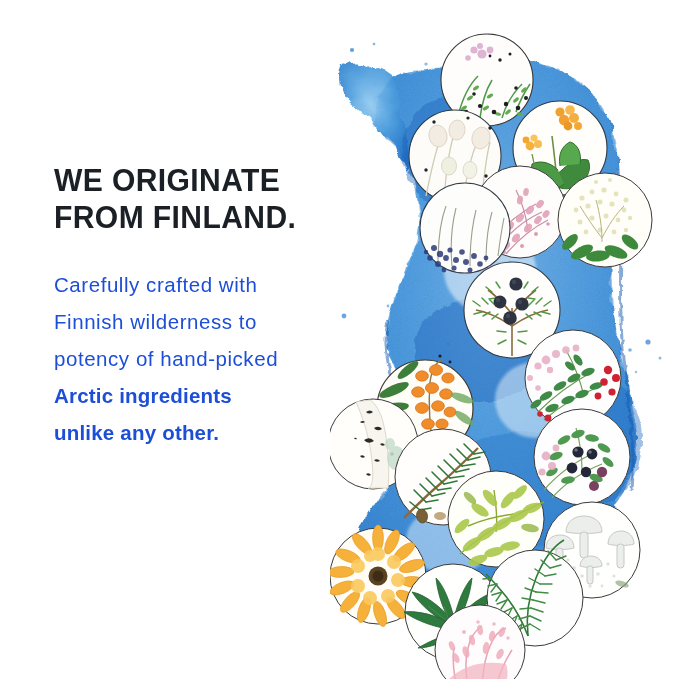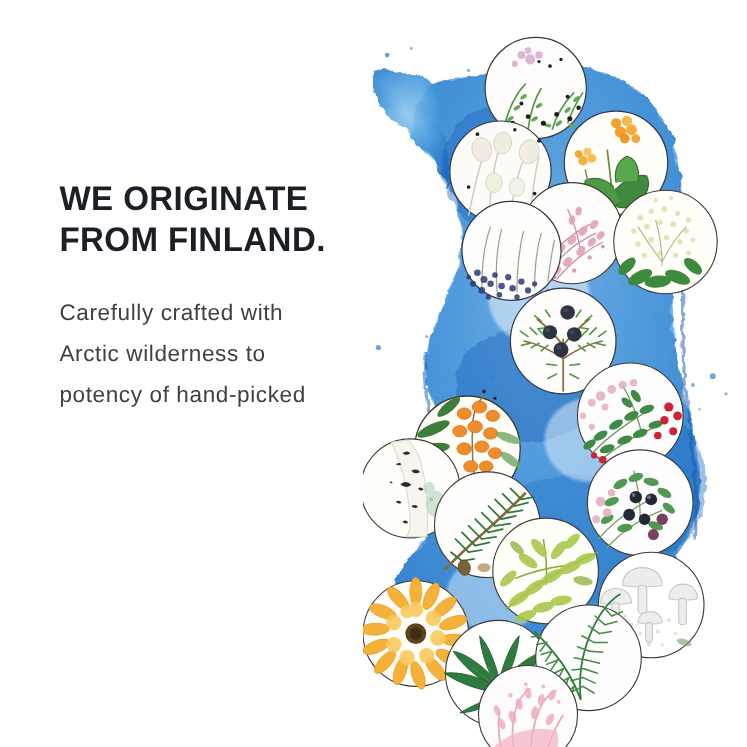--- a/index.html
+++ b/index.html
@@ -30,21 +30,21 @@
     font-weight: bold;
     font-size: 31px;
     line-height: 37px;
     letter-spacing: 0.4px;
     margin: 0 0 30px 0;
     transform: scaleX(0.97);
     transform-origin: left top;
     white-space: pre-line;
   }
   #bodycopy {
-    color: #404040;
+    color: #1d4ed8;
     font-size: 20.5px;
     line-height: 37px;
     letter-spacing: 0.55px;
     font-weight: 400;
   }
   #bodycopy .line { display: block; white-space: pre; }
   #bodycopy .strong { font-weight: bold; letter-spacing: 0.2px; }
 
   
   #map-wrap {
@@ -61,22 +61,24 @@
 </head>
 <body>
 
 <div id="page">
 
   <div id="copy">
     <h1 id="headline">WE ORIGINATE
 FROM FINLAND.</h1>
     <div id="bodycopy">
       <span class="line">Carefully crafted with</span>
-      <span class="line">Arctic wilderness to</span>
+      <span class="line">Finnish wilderness to</span>
       <span class="line">potency of hand-picked</span>
+      <span class="line strong">Arctic ingredients</span>
+      <span class="line strong">unlike any other.</span>
     </div>
   </div>
 
   <div id="map-wrap">
     <svg id="map-svg" viewBox="0 0 349 659" xmlns="http://www.w3.org/2000/svg">
       <defs>
 
         <radialGradient id="wcA" cx="45%" cy="40%" r="70%">
           <stop offset="0%" stop-color="#8fc8ef"></stop>
           <stop offset="45%" stop-color="#4e9ede"></stop>

